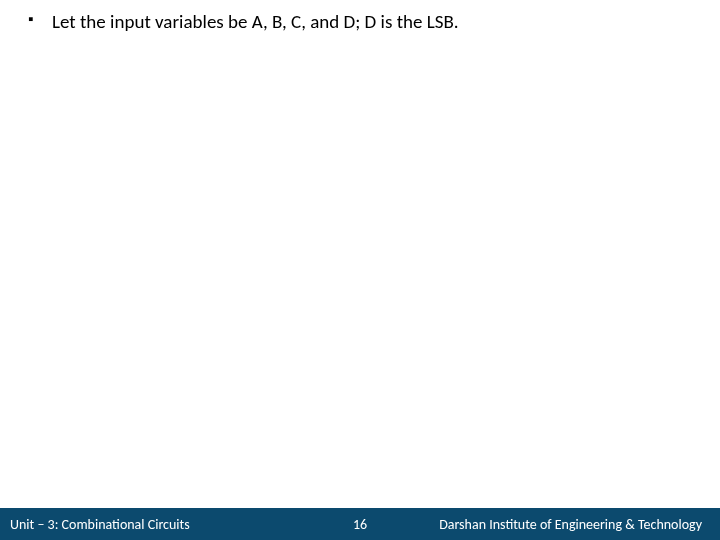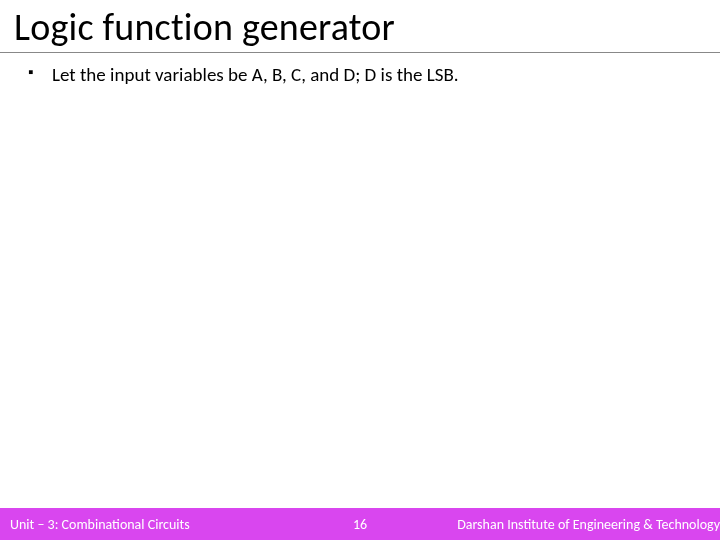--- a/index.html
+++ b/index.html
@@ -3,30 +3,29 @@
 <meta charset="utf-8">
 <style>
   * { margin: 0; padding: 0; box-sizing: border-box; }
   html, body { width: 720px; height: 540px; font-family: Calibri, "Segoe UI", sans-serif; background: #fff; color: #000; overflow: hidden; }
   .slide { width: 720px; height: 540px; position: relative; display: flex; flex-direction: column; }
   .title { font-size: 38px; font-weight: 400; padding: 4px 14px 2px 14px; border-bottom: 1px solid #888; letter-spacing: 0.2px; }
   .body { flex: 1; padding: 10px 28px 0 28px; }
   ul.bullets { list-style: none; }
   ul.bullets li { position: relative; padding-left: 24px; font-size: 19px; line-height: 1.28; margin-bottom: 16px; text-align: justify; }
   ul.bullets li::before { content: "▪"; position: absolute; left: 0; top: 0; font-size: 15px; color: #000; }
-  .footer { position: absolute; left: 0; right: 0; bottom: 0; height: 32px; background: #d946ef; color: #fff; display: flex; align-items: center; font-size: 14px; }
+  .footer { position: absolute; left: 0; right: 0; bottom: 0; height: 32px; background: #0c4a6e; color: #fff; display: flex; align-items: center; font-size: 14px; }
   .footer-left { padding-left: 10px; flex: 0 0 auto; }
   .footer-pagenum { position: absolute; left: 50%; transform: translateX(-50%); text-align: right; }
-  .footer-right { margin-left: auto; padding-right: 0; }
+  .footer-right { margin-left: auto; padding-right: 18px; }
 </style>
 </head>
 <body>
 
 <div class="slide">
-  <div class="title">Logic function generator</div>
   <div class="body">
     <ul class="bullets">
       <li>Let the input variables be A, B, C, and D; D is the LSB.</li>
     </ul>
   </div>
   <div class="footer">
     <span class="footer-left">Unit – 3: Combinational Circuits</span>
     <span class="footer-pagenum">16</span>
     <span class="footer-right">Darshan Institute of Engineering &amp; Technology</span>
   </div>

